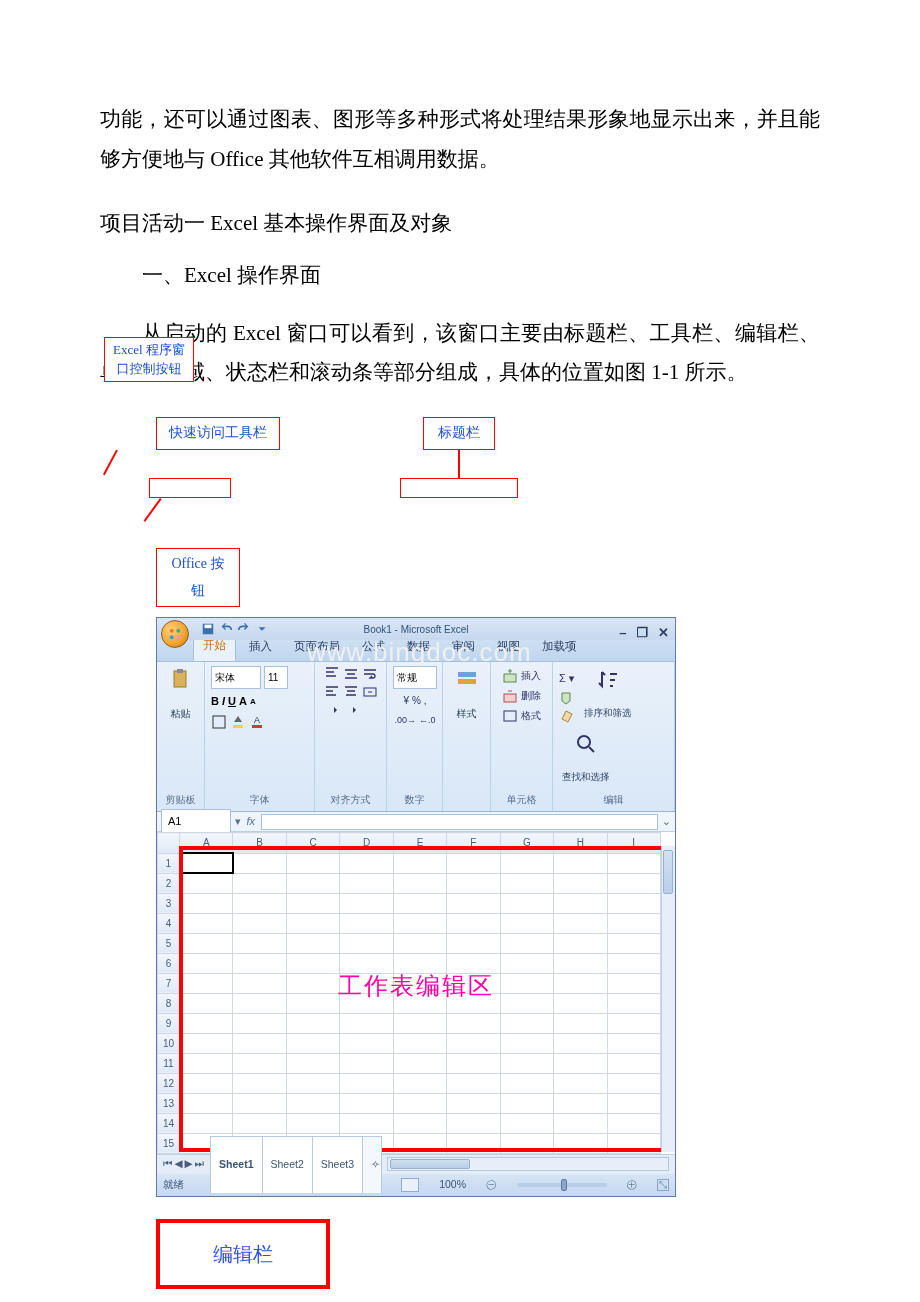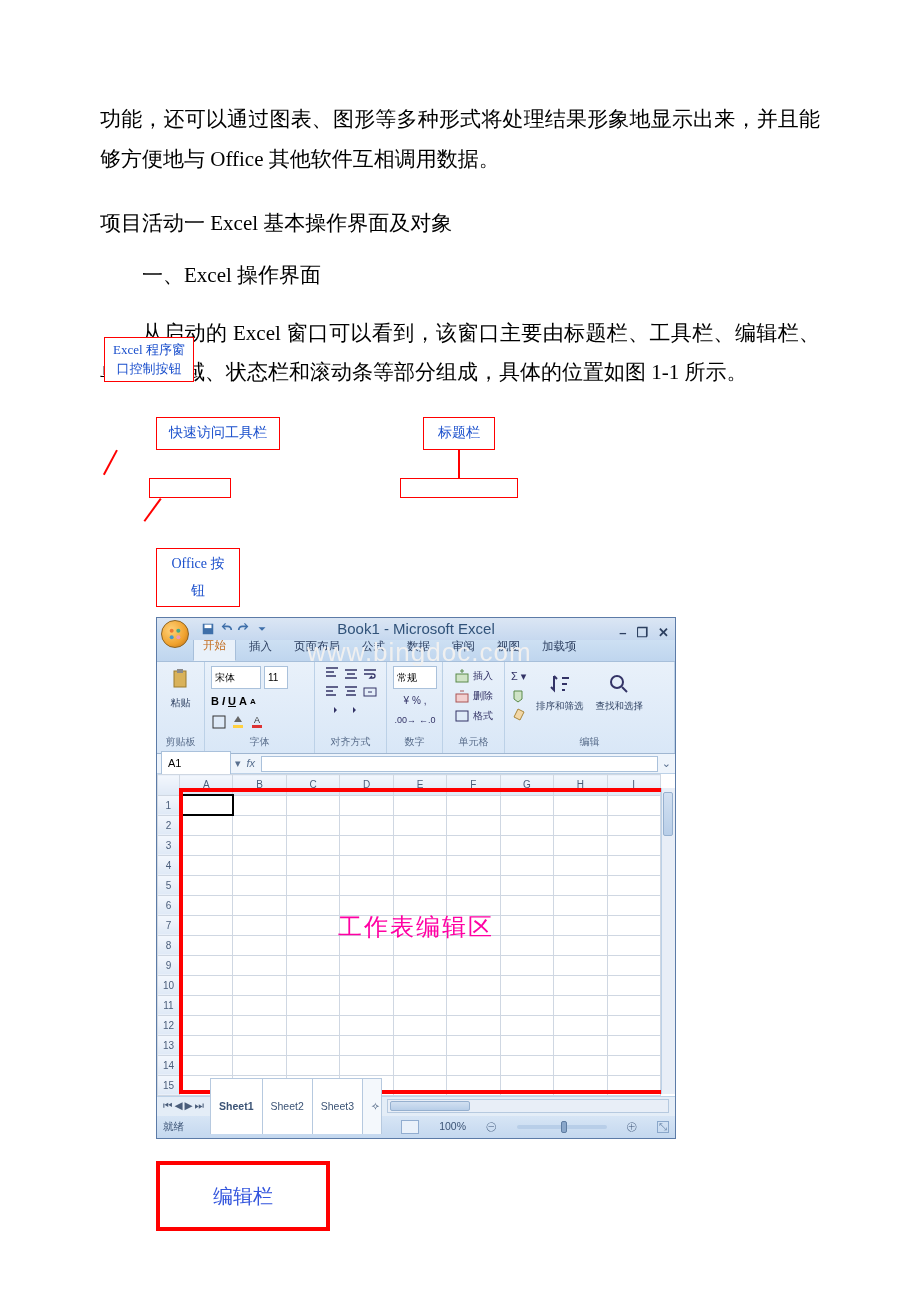--- a/index.html
+++ b/index.html
@@ -65,21 +65,21 @@
       position: absolute; left: 4px; top: 2px;
       display:flex; align-items:center; justify-content:center;
     }
     .office-btn svg { width: 16px; height:16px; }
     .qat {
       margin-left: 38px; display:flex; gap:4px;
     }
     .qat .ic { width:14px; height:14px; }
     .title-center {
       position:absolute; left:50%; transform:translateX(-50%);
-      font-size: 15px; color:#305279;
+      font-size: 10px; color:#305279;
     }
     .win-ctrls { position:absolute; right:6px; top:3px; display:flex; gap:10px; color:#2c3f60; font-size:13px; font-weight:bold;}
     .ribbon-tabs {
       display:flex; align-items:flex-end; height:22px; padding-left:36px; gap:4px;
       background: linear-gradient(#cde0f3,#bfd5ee);
       font-size: 11.5px; color:#2c3f60;
       border-bottom: 1px solid #a7bfda;
     }
     .ribbon-tabs .tab {
       padding: 3px 9px 3px 9px;
@@ -100,21 +100,21 @@
       border-right: 1px solid #bcd1e7;
       padding: 4px 6px 2px 6px;
       display:flex; flex-direction:column; justify-content:space-between;
       min-width: 48px;
     }
     .rgroup .body { display:flex; gap:4px; flex-wrap:wrap; align-items:center; }
     .rgroup .lbl { text-align:center; color:#5a6e8c; font-size:10px; margin-top:2px;}
     .rgroup .row { display:flex; gap:3px; align-items:center; }
     .ic { display:inline-flex; width:16px;height:16px; align-items:center;justify-content:center;}
     .btn-big {
-      display:flex; flex-direction:column; align-items:center; gap:1px; padding:2px 3px;
+      display:flex; flex-direction:column; align-items:center; gap:12px; padding:2px 3px;
       font-size:10px; color:#2c3f60;
     }
     .btn-big .ic { width:24px;height:24px;}
     .sel {
       border:1px solid #aac1db; background:#fff; font-size:10px; padding:1px 3px; display:inline-block;
     }
 
     .formula-bar {
       display:flex; align-items:center; background:#eef4fb; border-bottom:1px solid #bcd1e7; height:20px;
     }
@@ -393,20 +393,32 @@
           <span>,</span>
         </div>
         <div class="row" style="font-size:9px; color:#336;">
           <span>.00→</span>
           <span>←.0</span>
         </div>
       </div>
       <div class="lbl">数字</div>
     </div>
 
+    <div class="rgroup" style="width:40px;">
+      <div class="btn-big">
+        <span class="ic">
+            <svg viewBox="0 0 24 24">
+              <rect x="3" y="4" width="18" height="5" fill="#6fa1d9"></rect>
+              <rect x="3" y="11" width="18" height="5" fill="#e2a23a"></rect>
+            </svg>
+          </span>
+        <span>样式</span>
+      </div>
+      <div class="lbl"></div>
+    </div>
 
     <div class="rgroup" style="width:62px;">
       <div class="body" style="flex-direction:column; gap:1px; font-size:10px; color:#336;">
         <div class="row">
             <span class="ic">
               <svg viewBox="0 0 16 16">
                 <rect x="2" y="6" width="12" height="8" fill="#cfe3c6" stroke="#5a8a4a"></rect>
                 <path d="M8 1v4M6 3h4" stroke="#5a8a4a"></path>
               </svg>
             </span>

